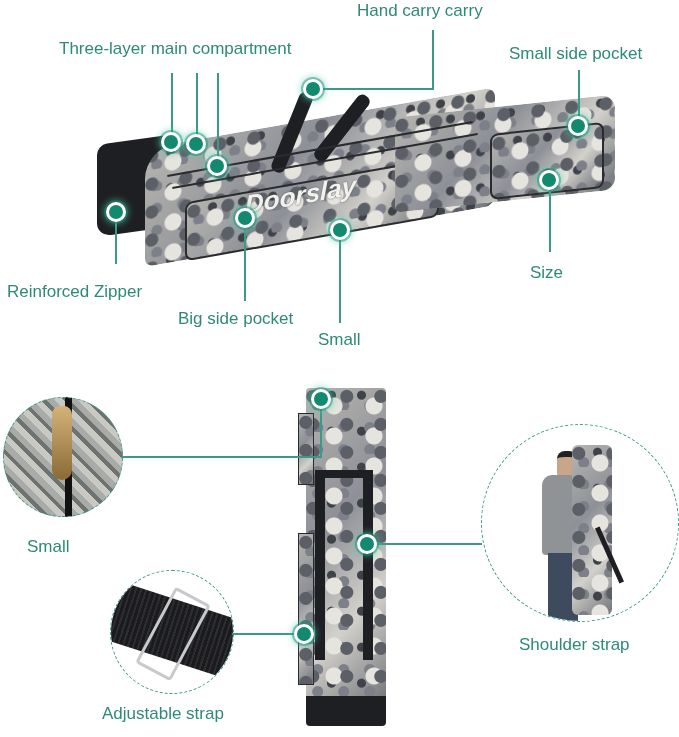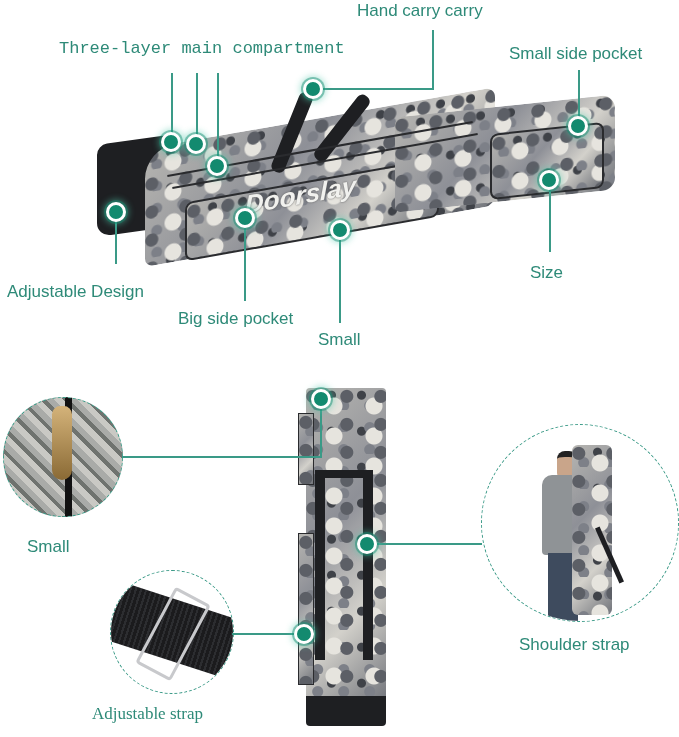--- a/index.html
+++ b/index.html
@@ -39,24 +39,24 @@
 
     <div class="camo" style="position:absolute; left:395px; top:40px; width:110px; height:62px; border:2px solid #2a2b2e; border-radius:8px; transform:skewY(-6deg);"></div>
 
     <div class="black" style="position:absolute; left:190px; top:2px; width:14px; height:85px; border-radius:6px; transform:rotate(22deg);"></div>
     <div class="black" style="position:absolute; left:240px; top:0px; width:14px; height:80px; border-radius:6px; transform:rotate(38deg);"></div>
 
     <div style="position:absolute; left:70px; top:60px; width:310px; height:2px; background:#2a2b2e; transform:rotate(-10deg);"></div>
     <div style="position:absolute; left:75px; top:72px; width:310px; height:2px; background:#2a2b2e; transform:rotate(-10deg);"></div>
   </div>
 
-  <div class="label" style="left:59px; top:40px;font-family:Liberation Mono, monospace;">Three-layer main compartment</div>
+  <div class="label" style="left:59px; top:40px;">Three-layer main compartment</div>
   <div class="label" style="left:357px; top:2px;">Hand carry carry</div>
   <div class="label" style="left:509px; top:45px;">Small side pocket</div>
-  <div class="label" style="left:7px; top:283px;">Adjustable Design</div>
+  <div class="label" style="left:7px; top:283px;">Reinforced Zipper</div>
   <div class="label" style="left:178px; top:310px;">Big side pocket</div>
   <div class="label" style="left:318px; top:331px;">Small</div>
   <div class="label" style="left:530px; top:264px;">Size</div>
 
   <div class="line" style="left:171px; top:73px; width:2px; height:68px;"></div>
   <div class="line" style="left:196px; top:73px; width:2px; height:72px;"></div>
   <div class="line" style="left:217px; top:73px; width:2px; height:92px;"></div>
   <div class="line" style="left:313px; top:88px; width:120px; height:2px;"></div>
   <div class="line" style="left:432px; top:30px; width:2px; height:60px;"></div>
   <div class="line" style="left:578px; top:70px; width:2px; height:56px;"></div>
@@ -95,21 +95,21 @@
   </div>
   <div class="label" style="left:27px; top:538px;">Small</div>
   <div class="line" style="left:122px; top:456px; width:199px; height:2px;"></div>
   <div class="line" style="left:320px; top:400px; width:2px; height:58px;"></div>
   <div class="dot" style="left:321px; top:399px;"></div>
 
   <div class="circle-frame" style="left:110px; top:570px; width:122px; height:122px; background:#ffffff;">
     <div style="position:absolute; left:-10px; top:30px; width:150px; height:60px; background:repeating-linear-gradient(90deg,#1b1b1d 0 3px,#2c2d30 3px 5px); transform:rotate(18deg);"></div>
     <div style="position:absolute; left:42px; top:20px; width:34px; height:80px; border:3px solid #c8c9cc; border-radius:4px; transform:rotate(28deg);"></div>
   </div>
-  <div class="label" style="left:92px; top:705px;font-family:Liberation Serif, serif;">Adjustable strap</div>
+  <div class="label" style="left:102px; top:705px;">Adjustable strap</div>
   <div class="line" style="left:232px; top:633px; width:72px; height:2px;"></div>
   <div class="dot" style="left:304px; top:634px;"></div>
 
   <div class="circle-frame" style="left:481px; top:424px; width:196px; height:196px; background:#ffffff;">
     <div style="position:absolute; left:75px; top:26px; width:20px; height:24px; background:#c9a58a; border-top:6px solid #222; border-radius:8px;"></div>
     <div style="position:absolute; left:60px; top:50px; width:40px; height:80px; background:#8f9396; border-radius:10px 10px 4px 4px;"></div>
     <div style="position:absolute; left:66px; top:128px; width:30px; height:70px; background:#3e4b5e;"></div>
     <div class="camo" style="position:absolute; left:90px; top:20px; width:40px; height:170px; border-radius:6px;"></div>
     <div class="black" style="position:absolute; left:125px; top:100px; width:5px; height:60px; transform:rotate(-24deg);"></div>
   </div>

